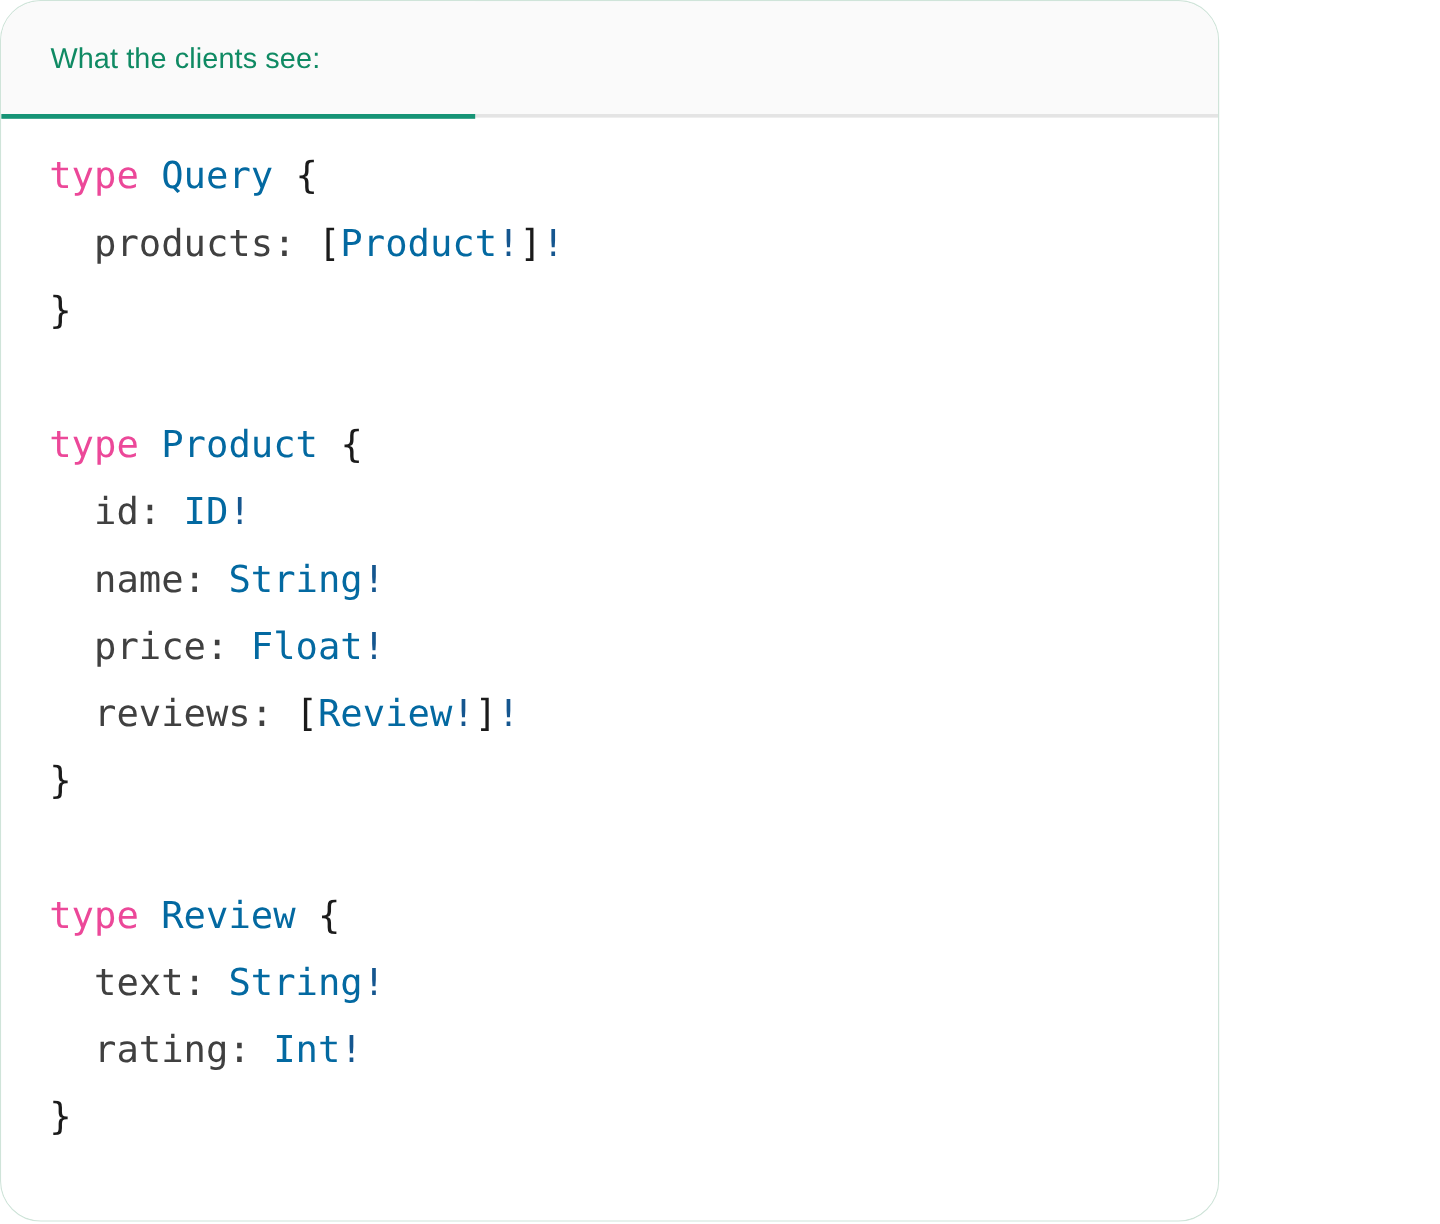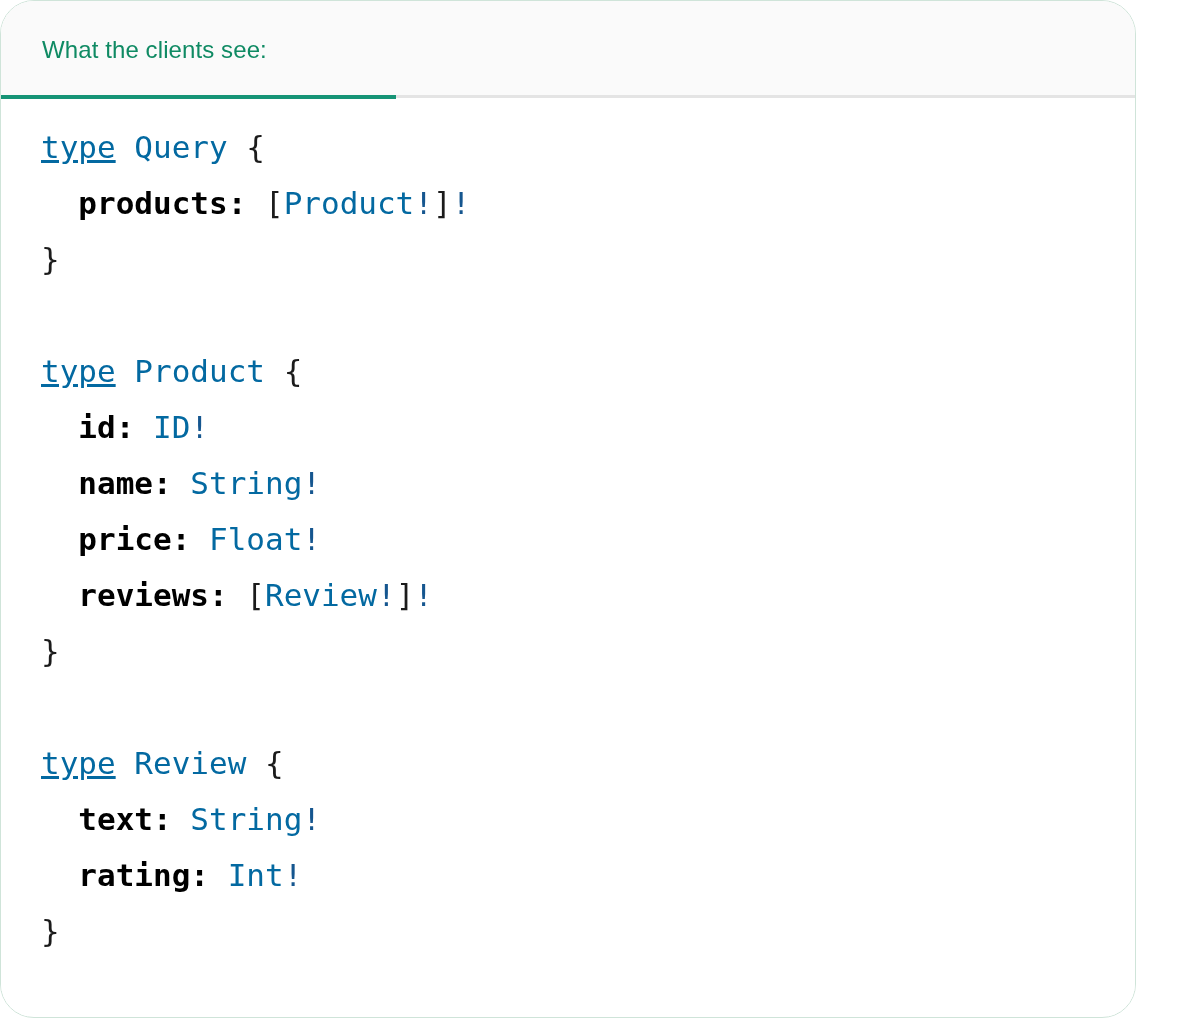--- a/index.html
+++ b/index.html
@@ -11,21 +11,21 @@
     width: 1200px;
     height: 1020px;
     font-family: "Liberation Sans", sans-serif;
     -webkit-font-smoothing: antialiased;
   }
 
   .card {
     position: absolute;
     left: 0px;
     top: 0px;
-    width: 1136px;
+    width: 1016px;
     height: 1018px;
     box-sizing: border-box;
     background: #ffffff;
     border: 1px solid #cfe4d9;
     border-radius: 34px;
     overflow: hidden;
   }
 
   
   .tabbar {
@@ -74,25 +74,25 @@
     margin: 0;
     padding: 0 0 0 40px;
     font-family: "DejaVu Sans Mono", "Liberation Mono", monospace;
     font-size: 31px;
     line-height: 56px;
     color: #1b1b1b;
     white-space: pre;
     tab-size: 2;
   }
   .line { display: block; height: 56px; }
-  .kw   { color: #0369a1; text-decoration: underline; }
+  .kw   { color: #ec4899; }
   .tn   { color: #0369a1; }
   .pn   { color: #1b1b1b; }
   .bang { color: #15568f; }
-  .fld  { color: #000000; font-weight: bold; }
+  .fld  { color: #404040; }
   .blank { display: block; height: 56px; }
 </style>
 </head>
 <body>
 
 <div class="card">
 
   <div class="tabbar">
     <div class="tab">
       <span class="tab-label">What the clients see:</span>

